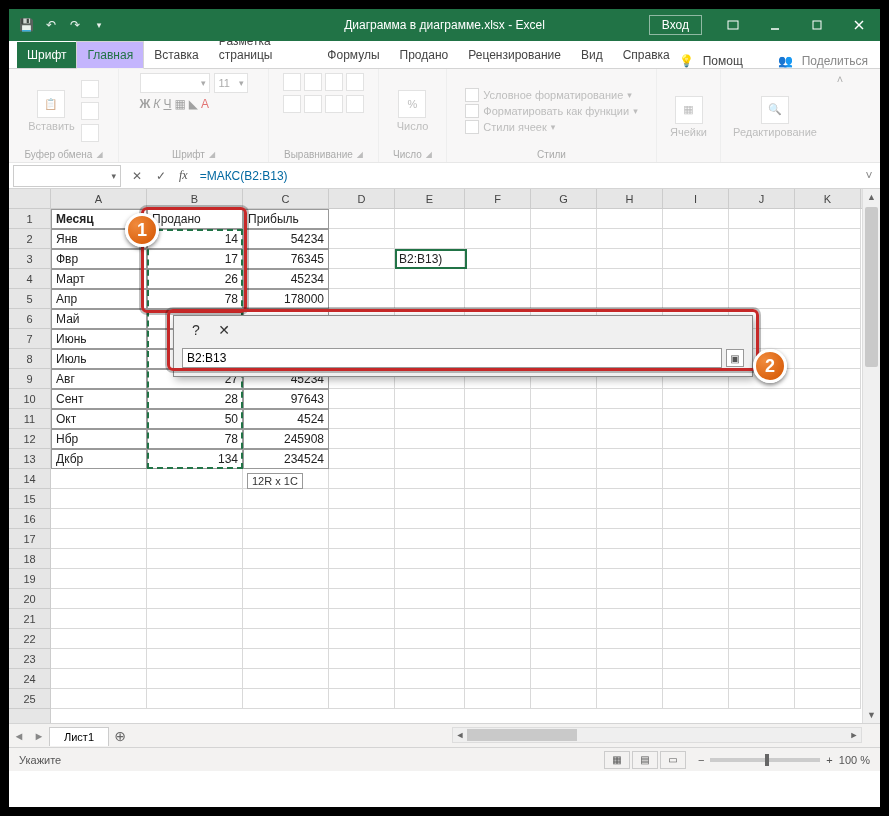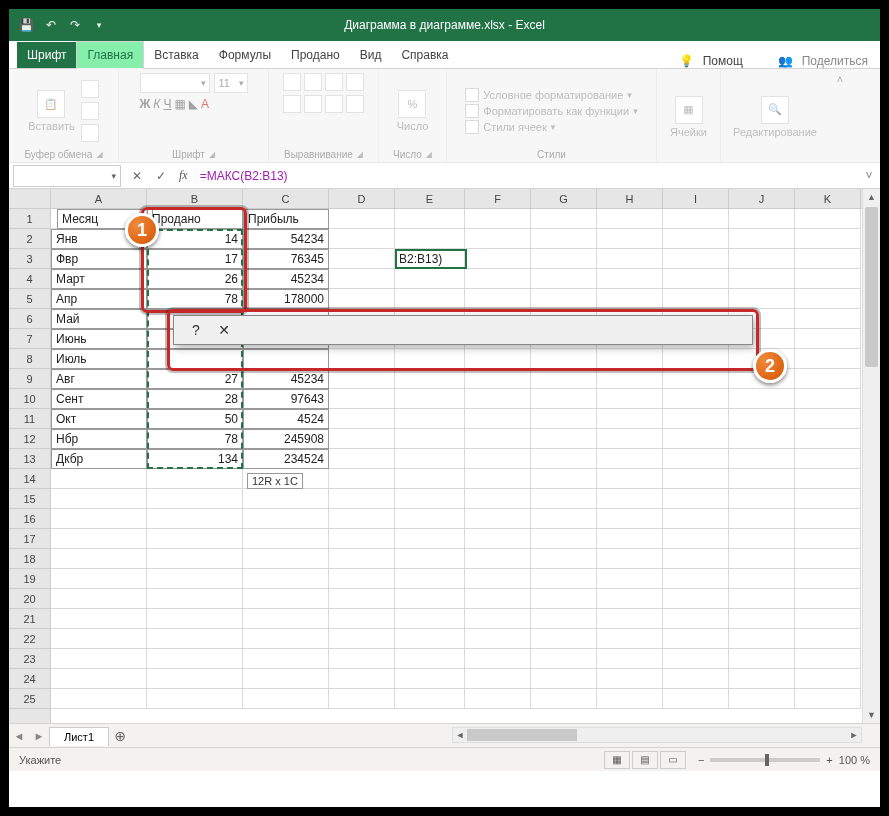--- a/index.html
+++ b/index.html
@@ -12,21 +12,21 @@
 .tb-left .icon { width: 16px; height: 16px; display:flex; align-items:center; justify-content:center; color:#fff; opacity:0.9;}
 .tb-title { position:absolute; left:50%; transform:translateX(-50%); }
 .tb-right { position:absolute; right:0; display:flex; align-items:center; height:100%; }
 .tb-login { border:1px solid rgba(255,255,255,.5); padding:2px 12px; margin-right:10px; font-size:12px; }
 .tb-btn { width:42px; height:32px; display:flex; align-items:center; justify-content:center; color:#fff; }
 .tb-btn svg { width:12px; height:12px; }
 
 
 .tabs { height:28px; background:#fff; display:flex; align-items:flex-end; border-bottom:1px solid #d4d4d4; padding-left:8px; font-size:12px; }
 .tab { padding:6px 10px; color:#444; cursor:pointer; }
-.tab.active { background:#86efac; border:1px solid #d4d4d4; border-bottom:1px solid #f3f2f1; color:#217346; margin-bottom:-1px; }
+.tab.active { background:#c4b5fd; border:1px solid #d4d4d4; border-bottom:1px solid #f3f2f1; color:#217346; margin-bottom:-1px; }
 .tab.file { color:#fff; background:#217346; }
 .tabs-right { margin-left:auto; display:flex; align-items:center; gap:8px; padding-right:12px; color:#444;}
 .tabs-right .share { color:#888; }
 
 
 .ribbon { height:94px; background:#f3f2f1; border-bottom:1px solid #d4d4d4; display:flex; font-size:11px; color:#888; }
 .rgroup { border-right:1px solid #e1e1e1; padding:4px 8px 2px; display:flex; flex-direction:column; justify-content:space-between; align-items:center; }
 .rgroup .body { display:flex; gap:6px; align-items:center; flex:1; }
 .rgroup .label { font-size:10px; color:#666; display:flex; align-items:center; gap:4px; }
 .rgroup .label .launcher { font-size:8px; color:#888; }
@@ -39,21 +39,21 @@
 .styles-list { display:flex; flex-direction:column; gap:2px; align-items:flex-start;}
 .styles-list div { display:flex; align-items:center; gap:4px; color:#888;}
 .styles-list .sw { width:14px; height:14px; border:1px solid #bbb; background:#fff;}
 
 
 .fbar { height:26px; border-bottom:1px solid #d4d4d4; display:flex; align-items:center; font-size:12px; }
 .namebox { width:108px; height:22px; margin:0 4px; border:1px solid #ccc; background:#fff; display:flex; align-items:center; padding:0 4px; position:relative;}
 .namebox::after { content:"▾"; position:absolute; right:4px; font-size:9px; color:#666;}
 .fx-btn { width:24px; color:#666; text-align:center; }
 .fx-label { font-style:italic; font-family:"Times New Roman",serif; color:#555; margin:0 6px;}
-.formula-input { flex:1; padding:0 6px; color:#a21caf; }
+.formula-input { flex:1; padding:0 6px; color:#0369a1; }
 .fbar-expand { width:22px; color:#888; text-align:center;}
 
 
 .grid-wrap { position:relative; height:534px; overflow:hidden; background:#fff;}
 .corner { position:absolute; left:0; top:0; width:42px; height:20px; background:#e6e6e6; border-right:1px solid #ccc; border-bottom:1px solid #ccc;}
 .colhdrs { position:absolute; left:42px; top:0; right:18px; height:20px; display:flex; background:#e6e6e6; border-bottom:1px solid #ccc;}
 .colhdr { border-right:1px solid #ccc; font-size:11px; color:#444; display:flex; align-items:center; justify-content:center;}
 .rowhdrs { position:absolute; left:0; top:20px; width:42px; bottom:0; background:#e6e6e6; border-right:1px solid #ccc;}
 .rowhdr { height:20px; border-bottom:1px solid #ccc; font-size:11px; color:#444; display:flex; align-items:center; justify-content:center;}
 .cells { position:absolute; left:42px; top:20px; right:18px; bottom:0;}
@@ -106,28 +106,54 @@
 <div class="frame">
 
   <div class="titlebar">
     <div class="tb-left">
       <span class="icon">💾</span>
       <span class="icon">↶</span>
       <span class="icon">↷</span>
       <span class="icon" style="font-size:9px;">▾</span>
     </div>
     <div class="tb-title">Диаграмма в диаграмме.xlsx - Excel</div>
+    <div class="tb-right">
+      <div class="tb-login">Вход</div>
+      <div class="tb-btn">
+          <svg viewBox="0 0 12 12">
+            <rect x="1" y="2" width="10" height="8" fill="none" stroke="#fff"></rect>
+          </svg>
+        </div>
+      <div class="tb-btn">
+          <svg viewBox="0 0 12 12">
+            <line x1="2" y1="10" x2="10" y2="10" stroke="#fff" stroke-width="1.5"></line>
+          </svg>
+        </div>
+      <div class="tb-btn">
+          <svg viewBox="0 0 12 12">
+            <rect x="2" y="2" width="8" height="8" fill="none" stroke="#fff"></rect>
+          </svg>
+        </div>
+      <div class="tb-btn">
+          <svg viewBox="0 0 12 12">
+            <line x1="2" y1="2" x2="10" y2="10" stroke="#fff" stroke-width="1.5"></line>
+            <line x1="10" y1="2" x2="2" y2="10" stroke="#fff" stroke-width="1.5"></line>
+          </svg>
+        </div>
+    </div>
   </div>
 
   <div class="tabs">
     <div class="tab file">Шрифт</div>
     <div class="tab active">Главная</div>
     <div class="tab">Вставка</div>
+    <div class="tab">Разметка страницы</div>
     <div class="tab">Формулы</div>
     <div class="tab">Продано</div>
+    <div class="tab">Рецензирование</div>
     <div class="tab">Вид</div>
     <div class="tab">Справка</div>
     <div class="tabs-right">
       <span>💡</span>
       <span>Помощ</span>
       <span style="width:20px;"></span>
       <span class="share">👥</span>
       <span class="share">Поделиться</span>
     </div>
   </div>
@@ -567,21 +593,21 @@
         <div class="cell" style="left: 96px; top: 480px; width: 96px;"></div>
         <div class="cell" style="left: 192px; top: 480px; width: 86px;"></div>
         <div class="cell" style="left: 278px; top: 480px; width: 66px;"></div>
         <div class="cell" style="left: 344px; top: 480px; width: 70px;"></div>
         <div class="cell" style="left: 414px; top: 480px; width: 66px;"></div>
         <div class="cell" style="left: 480px; top: 480px; width: 66px;"></div>
         <div class="cell" style="left: 546px; top: 480px; width: 66px;"></div>
         <div class="cell" style="left: 612px; top: 480px; width: 66px;"></div>
         <div class="cell" style="left: 678px; top: 480px; width: 66px;"></div>
         <div class="cell" style="left: 744px; top: 480px; width: 66px;"></div>
-        <div class="cell thinborder" style="left: 6px; top: 0px; width: 96px;">Месяц</div>
+        <div class="cell thinborder" style="left: 0px; top: 0px; width: 96px; font-weight: bold;">Месяц</div>
         <div class="cell thinborder" style="left: 96px; top: 0px; width: 96px;">Продано</div>
         <div class="cell thinborder" style="left: 192px; top: 0px; width: 86px;">Прибыль</div>
         <div class="cell thinborder" style="left: 0px; top: 20px; width: 96px;">Янв</div>
         <div class="cell r thinborder" style="left: 96px; top: 20px; width: 96px;">14</div>
         <div class="cell r thinborder" style="left: 192px; top: 20px; width: 86px;">54234</div>
         <div class="cell thinborder" style="left: 0px; top: 40px; width: 96px;">Фвр</div>
         <div class="cell r thinborder" style="left: 96px; top: 40px; width: 96px;">17</div>
         <div class="cell r thinborder" style="left: 192px; top: 40px; width: 86px;">76345</div>
         <div class="cell thinborder" style="left: 0px; top: 60px; width: 96px;">Март</div>
         <div class="cell r thinborder" style="left: 96px; top: 60px; width: 96px;">26</div>
@@ -627,20 +653,24 @@
 
     <div class="activecell" style="left:386px; top:60px; width:72px; height:20px;"></div>
 
     <div class="tooltip-sel" style="left:238px; top:284px;">12R x 1C</div>
 
     <div class="dlg" style="left:164px; top:126px; width:580px;">
       <div class="titlerow">
         <div class="b">?</div>
         <div class="b">✕</div>
       </div>
+      <div class="body">
+        <input value="B2:B13" style="">
+        <div class="restore">▣</div>
+      </div>
     </div>
     <div class="redbox" style="left:158px; top:120px; width:592px; height:62px;"></div>
 
     <div class="callout" style="left:116px; top:24px;">1</div>
     <div class="callout" style="left:744px; top:160px;">2</div>
   </div>
 
   <div class="sheettabs">
     <div class="sheetnav">◄</div>
     <div class="sheetnav">►</div>

